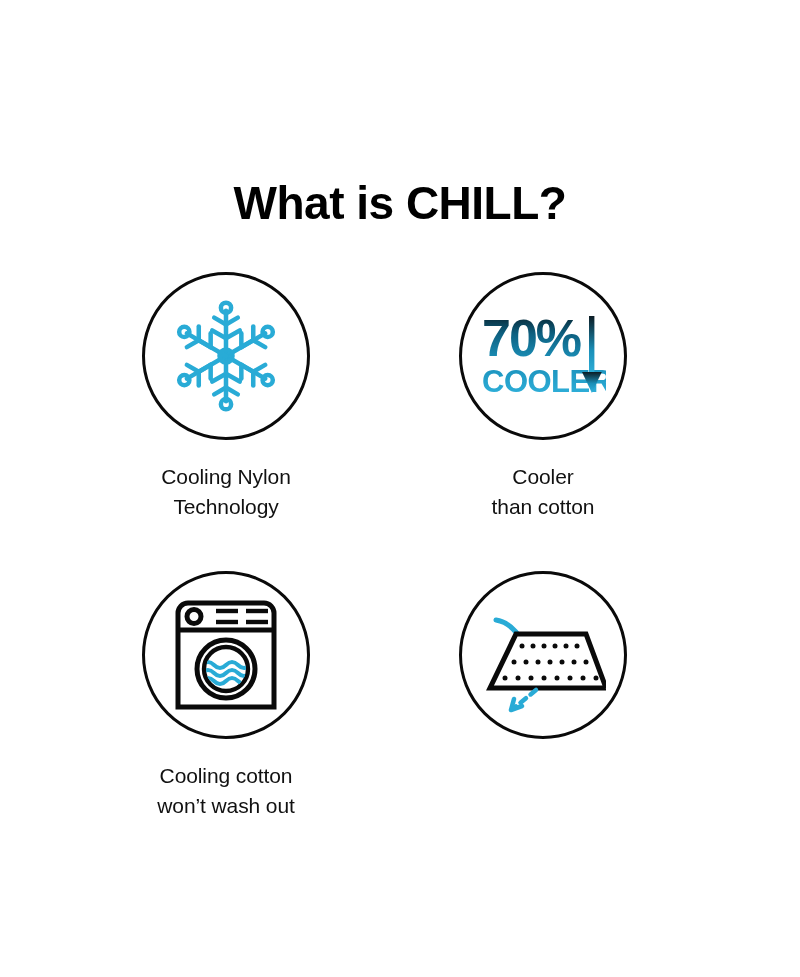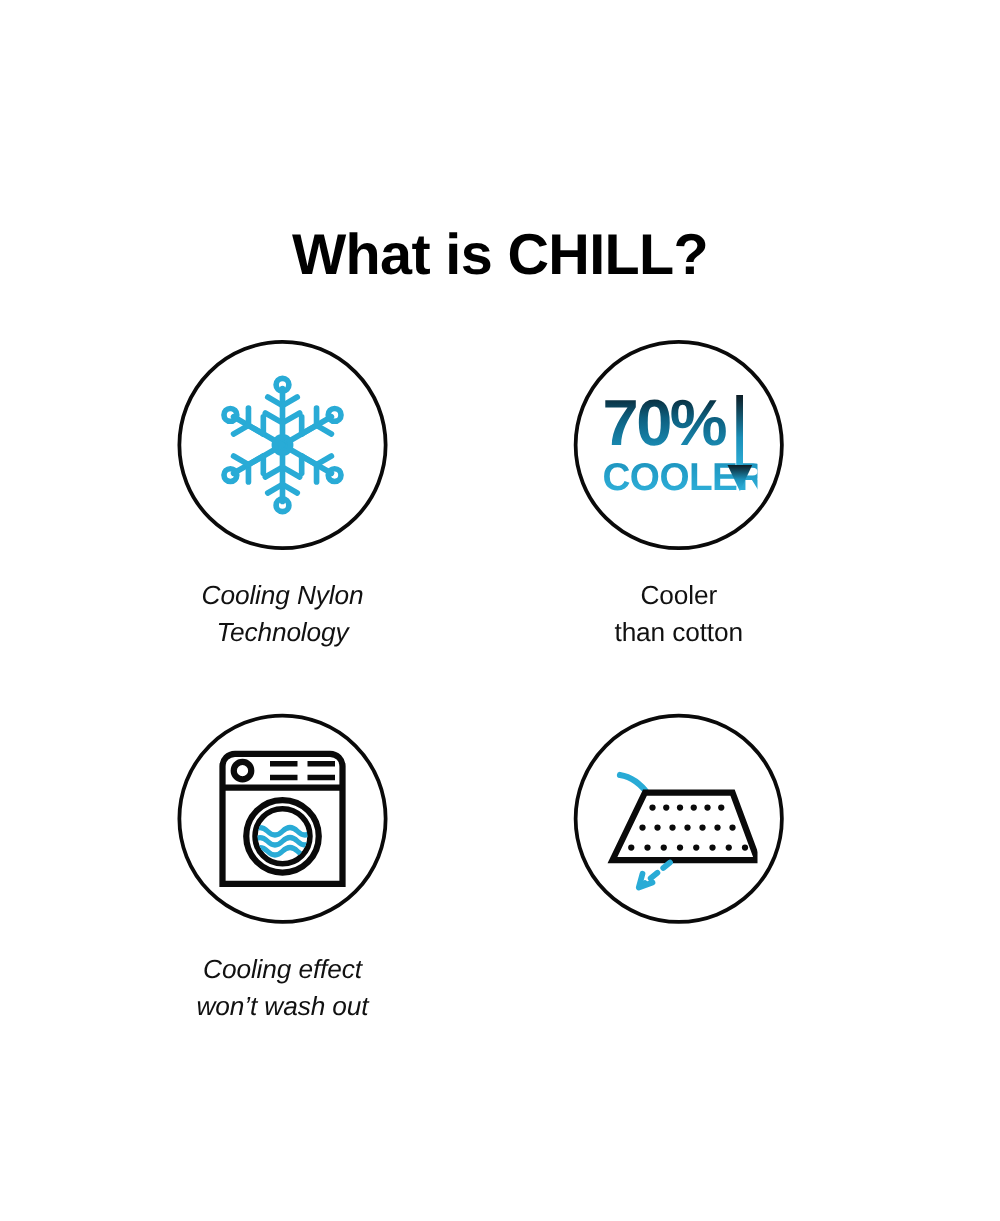--- a/index.html
+++ b/index.html
@@ -45,21 +45,21 @@
     row-gap: 48px;
   }
 
   .feature {
     display: flex;
     flex-direction: column;
     align-items: center;
   }
 
   
-  .feature.col-left  { padding-left: 52px; font-style: italic; }
+  .feature.col-left  { padding-left: 52px; }
   .feature.col-right { padding-right: 114px; }
 
   .badge {
     width: 168px;
     height: 168px;
     border: 3px solid #0a0a0a;
     border-radius: 50%;
     display: flex;
     align-items: center;
     justify-content: center;
@@ -223,21 +223,21 @@
               <circle cx="54" cy="72" r="20"></circle>
             </clipPath>
             <g clip-path="url(#drumClip)" stroke="#29abd6" stroke-width="4" fill="none" stroke-linecap="round">
               <path d="M30 68 q6 -6 12 0 t12 0 t12 0 t12 0"></path>
               <path d="M30 76 q6 -6 12 0 t12 0 t12 0 t12 0"></path>
               <path d="M30 84 q6 -6 12 0 t12 0 t12 0 t12 0"></path>
             </g>
           </svg>
         </span>
       </div>
-      <div class="feature-label">Cooling effect
+      <div class="feature-label">Cooling cotton
 won’t wash out</div>
     </div>
 
     <div class="feature col-right">
       <div class="badge">
         <span>
           <svg width="126" height="118" viewBox="0 0 126 118">
 
             <path d="M16 24 q26 4 40 56" fill="none" stroke="#29abd6" stroke-width="5" stroke-linecap="round"></path>
 

